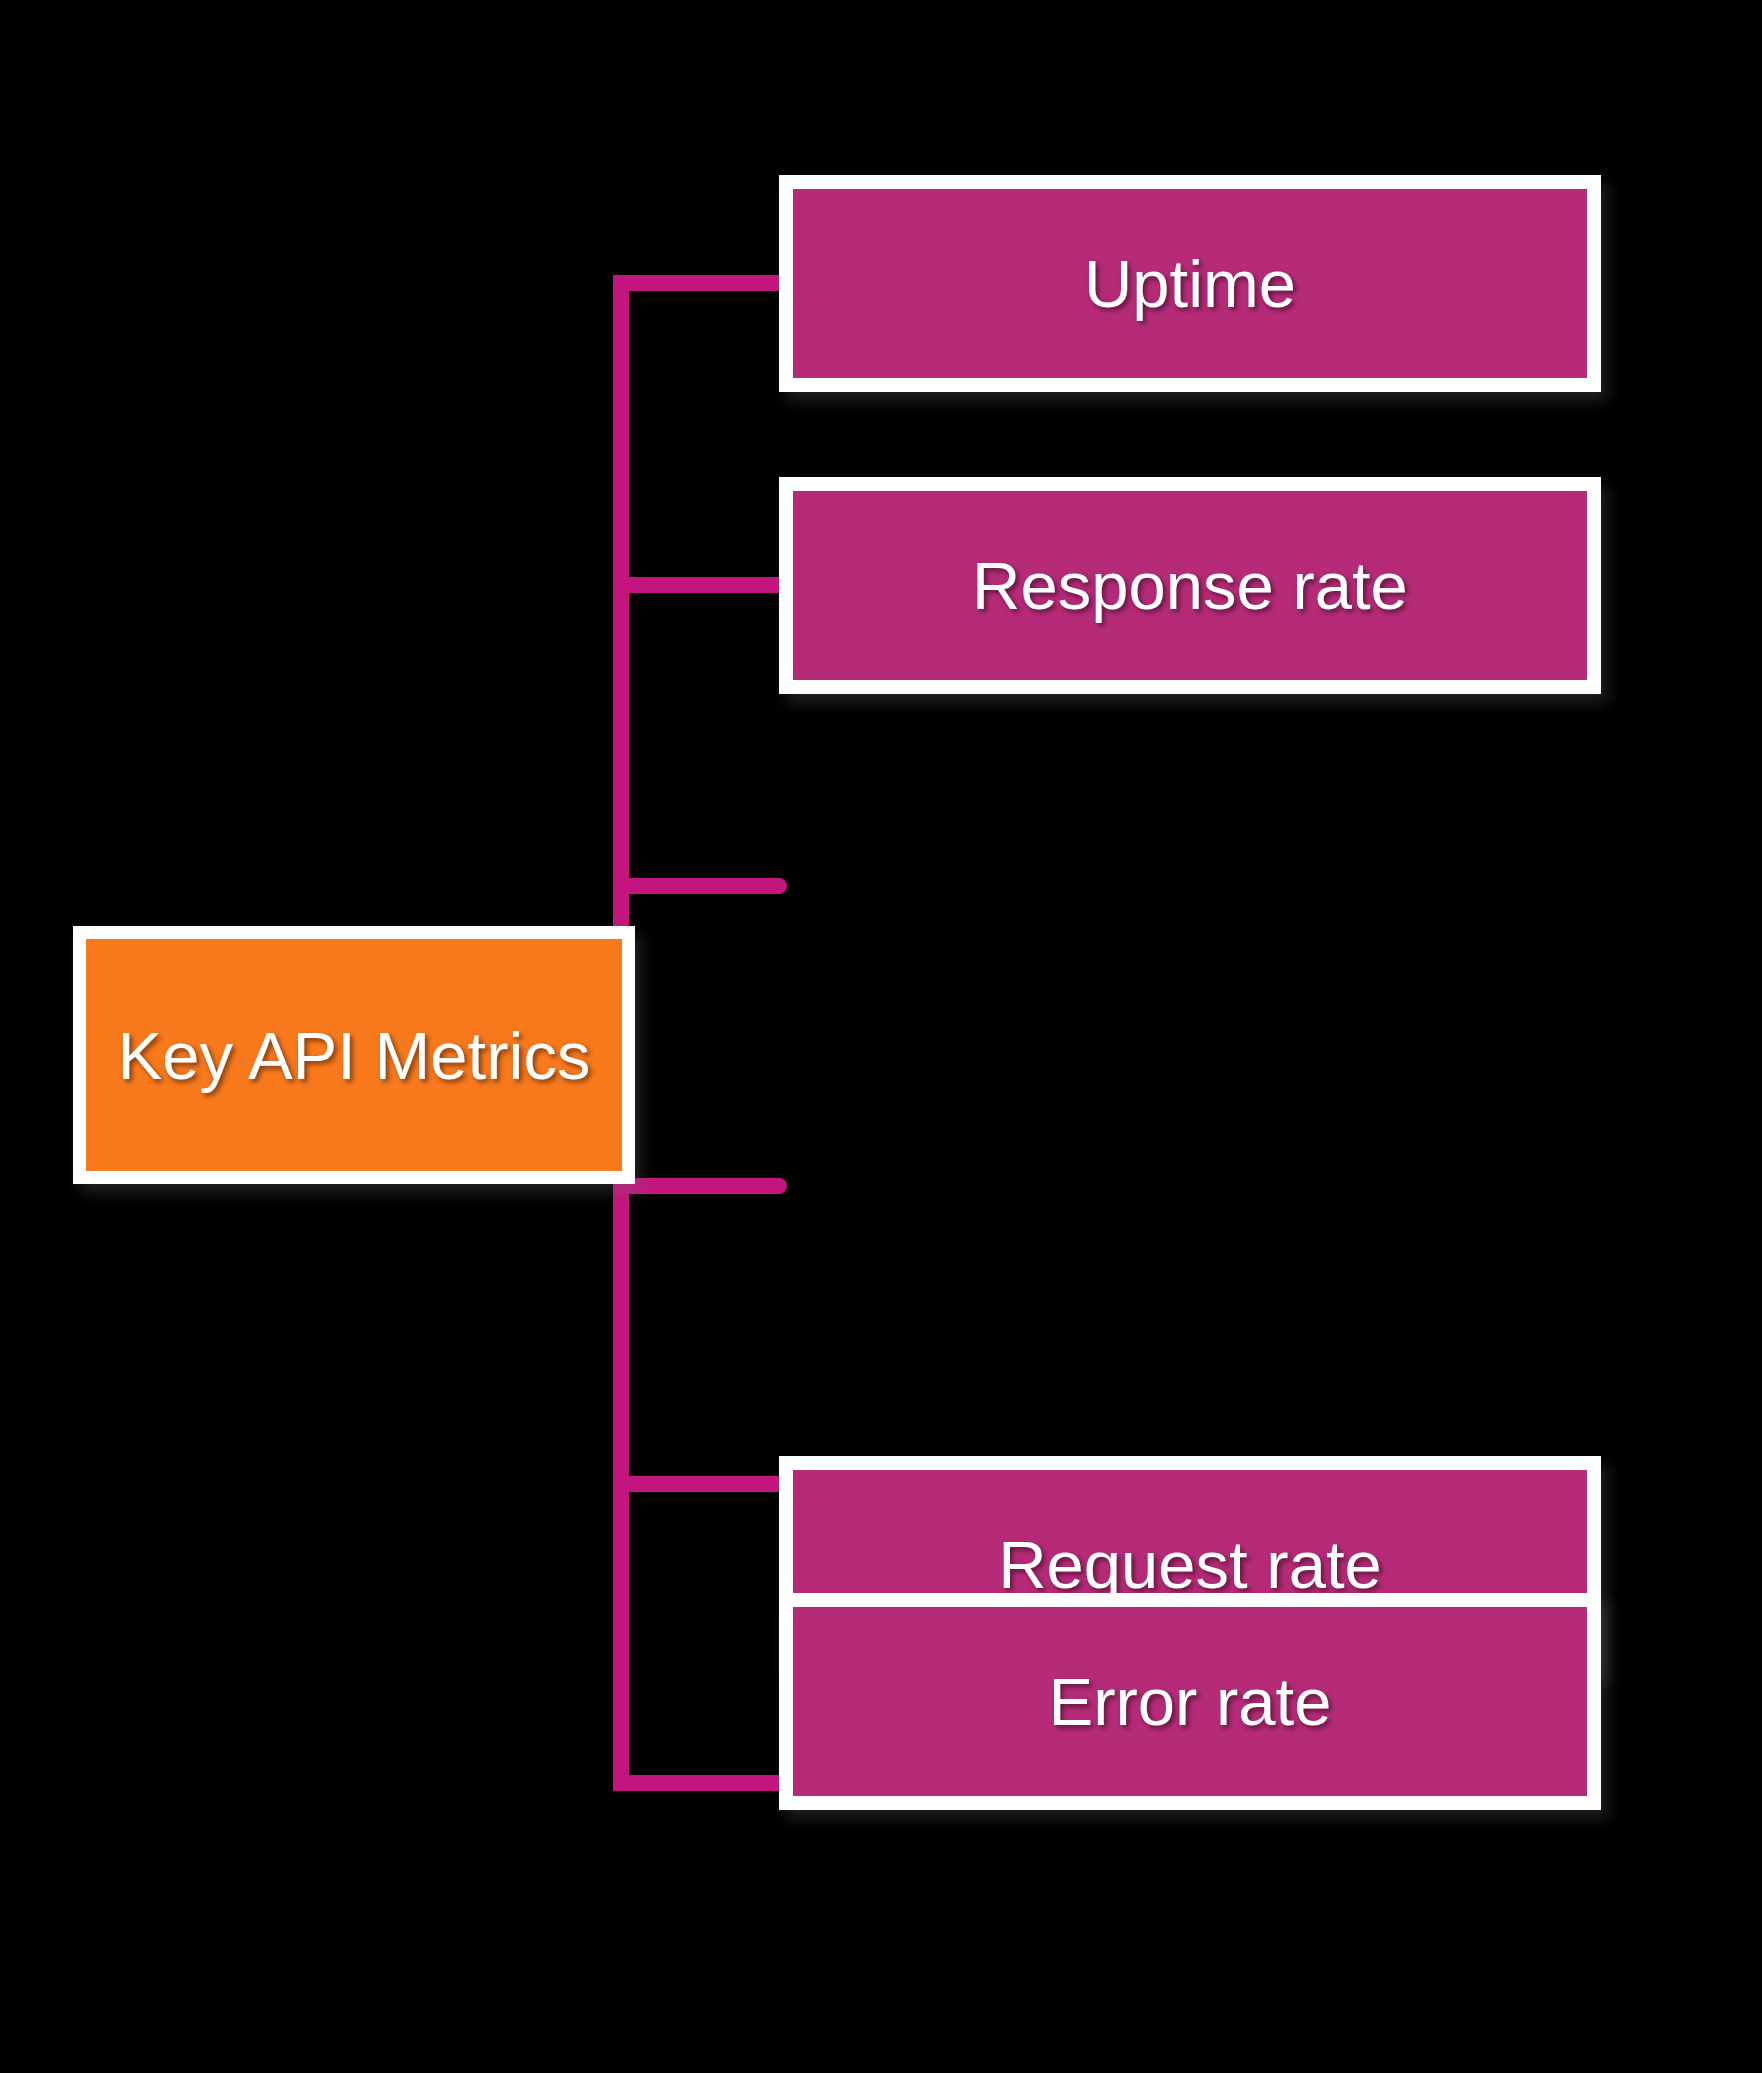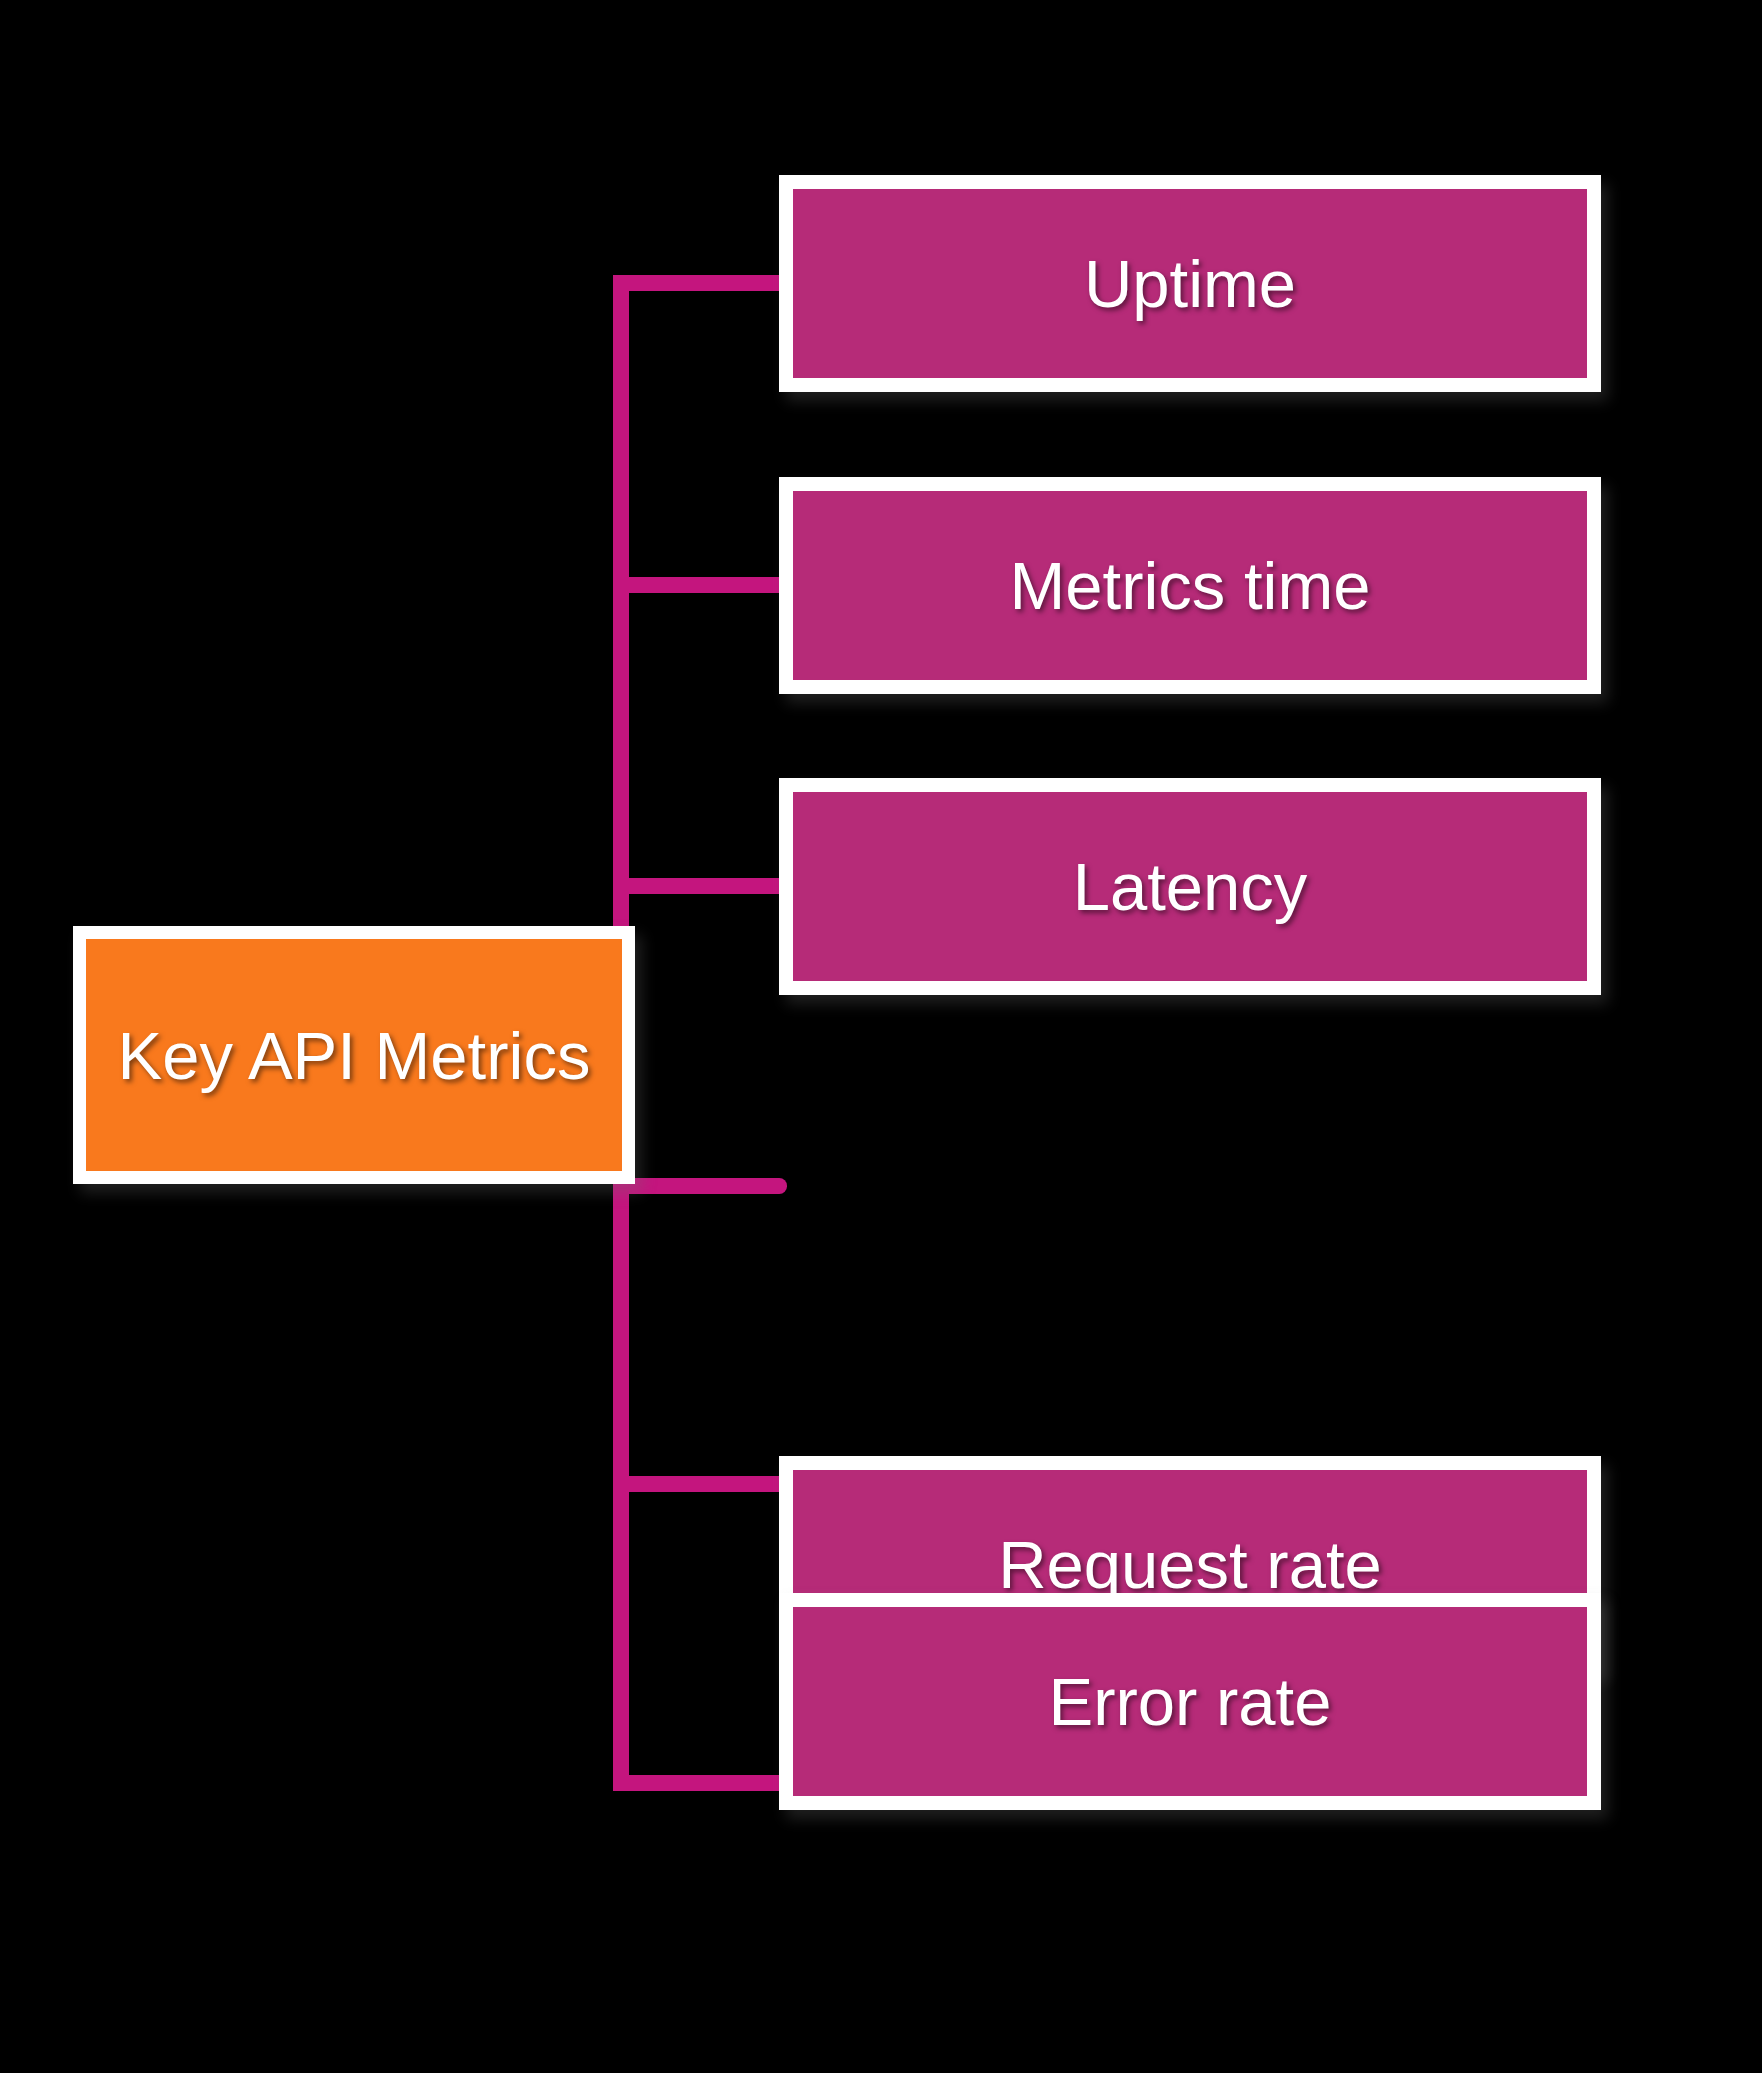--- a/index.html
+++ b/index.html
@@ -92,24 +92,21 @@
   <div class="hconn c6"></div>
 
   <div class="node root">
     <span class="label">Key API Metrics</span>
   </div>
 
   <div class="node child n1">
     <span class="label">Uptime</span>
   </div>
   <div class="node child n2">
-    <span class="label">Metrics time</span>
-  </div>
-  <div class="node child n3">
-    <span class="label">Latency</span>
+    <span class="label">Response rate</span>
   </div>
   <div class="node child n5">
     <span class="label">Request rate</span>
   </div>
   <div class="node child n6">
     <span class="label">Error rate</span>
   </div>
 
 </div>
 

